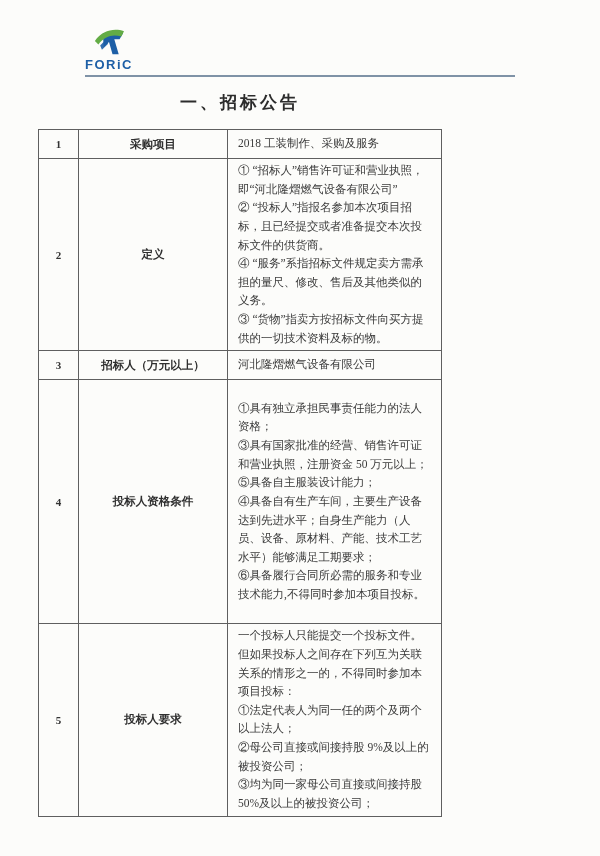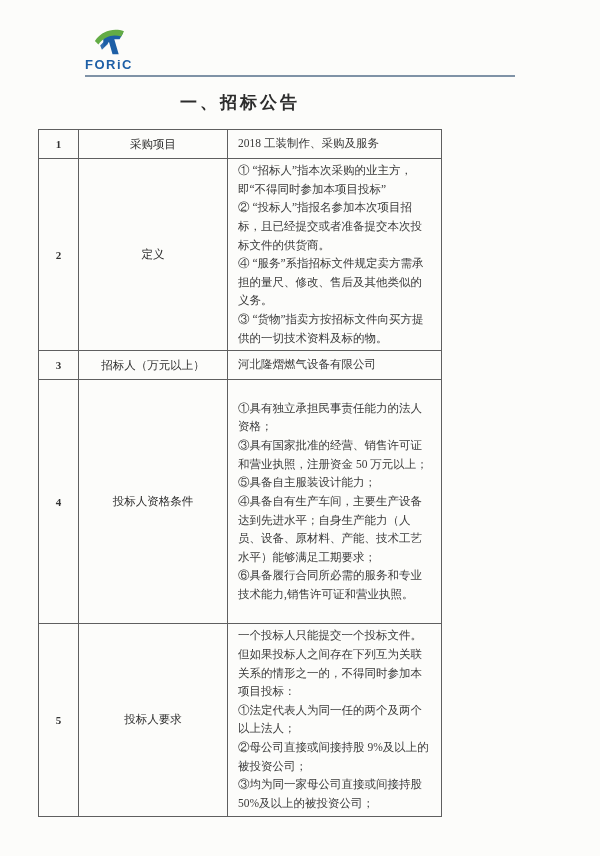--- a/index.html
+++ b/index.html
@@ -44,21 +44,21 @@
   .c-num {
     width: 40px; flex: 0 0 40px;
     border-right: 1px solid #5f5f5f;
     display: flex; align-items: center; justify-content: center;
     font-weight: bold; font-size: 11px; color: #333;
   }
   .c-label {
     width: 149px; flex: 0 0 149px;
     border-right: 1px solid #5f5f5f;
     display: flex; align-items: center; justify-content: center;
-    font-weight: normal; font-size: 11.5px; color: #2f2f2f;
+    font-weight: bold; font-size: 11.5px; color: #2f2f2f;
     text-align: center; padding: 2px 6px;
   }
   .c-content {
     flex: 1 1 auto; padding: 2px 10px 3px 10px;
     font-size: 11.5px; line-height: 1.62; color: #3a3a3a;
     display: flex; flex-direction: column; justify-content: center;
   }
   .para { margin: 0 0; }
 </style>
 </head>
@@ -87,21 +87,21 @@
       <div class="cell c-label">采购项目</div>
       <div class="cell c-content">
         <p class="para">2018 工装制作、采购及服务</p>
       </div>
     </div>
 
     <div class="trow" style="min-height:172px">
       <div class="cell c-num">2</div>
       <div class="cell c-label">定义</div>
       <div class="cell c-content">
-        <p class="para">① “招标人”指本次采购的业主方，即“不得同时参加本项目投标”</p>
+        <p class="para">① “招标人”销售许可证和营业执照，即“河北隆熠燃气设备有限公司”</p>
         <p class="para">② “投标人”指报名参加本次项目招标，且已经提交或者准备提交本次投标文件的供货商。</p>
         <p class="para">④ “服务”系指招标文件规定卖方需承担的量尺、修改、售后及其他类似的义务。</p>
         <p class="para">③ “货物”指卖方按招标文件向买方提供的一切技术资料及标的物。</p>
       </div>
     </div>
 
     <div class="trow" style="min-height:28px">
       <div class="cell c-num">3</div>
       <div class="cell c-label">招标人（万元以上）</div>
       <div class="cell c-content">
@@ -110,21 +110,21 @@
     </div>
 
     <div class="trow" style="min-height:243px">
       <div class="cell c-num">4</div>
       <div class="cell c-label">投标人资格条件</div>
       <div class="cell c-content">
         <p class="para">①具有独立承担民事责任能力的法人资格；</p>
         <p class="para">③具有国家批准的经营、销售许可证和营业执照，注册资金 50 万元以上；</p>
         <p class="para">⑤具备自主服装设计能力；</p>
         <p class="para">④具备自有生产车间，主要生产设备达到先进水平；自身生产能力（人员、设备、原材料、产能、技术工艺水平）能够满足工期要求；</p>
-        <p class="para">⑥具备履行合同所必需的服务和专业技术能力,销售许可证和营业执照。</p>
+        <p class="para">⑥具备履行合同所必需的服务和专业技术能力,不得同时参加本项目投标。</p>
       </div>
     </div>
 
     <div class="trow" style="min-height:126px">
       <div class="cell c-num">5</div>
       <div class="cell c-label">投标人要求</div>
       <div class="cell c-content">
         <p class="para">一个投标人只能提交一个投标文件。但如果投标人之间存在下列互为关联关系的情形之一的，不得同时参加本项目投标：</p>
         <p class="para">①法定代表人为同一任的两个及两个以上法人；</p>
         <p class="para">②母公司直接或间接持股 9%及以上的被投资公司；</p>

